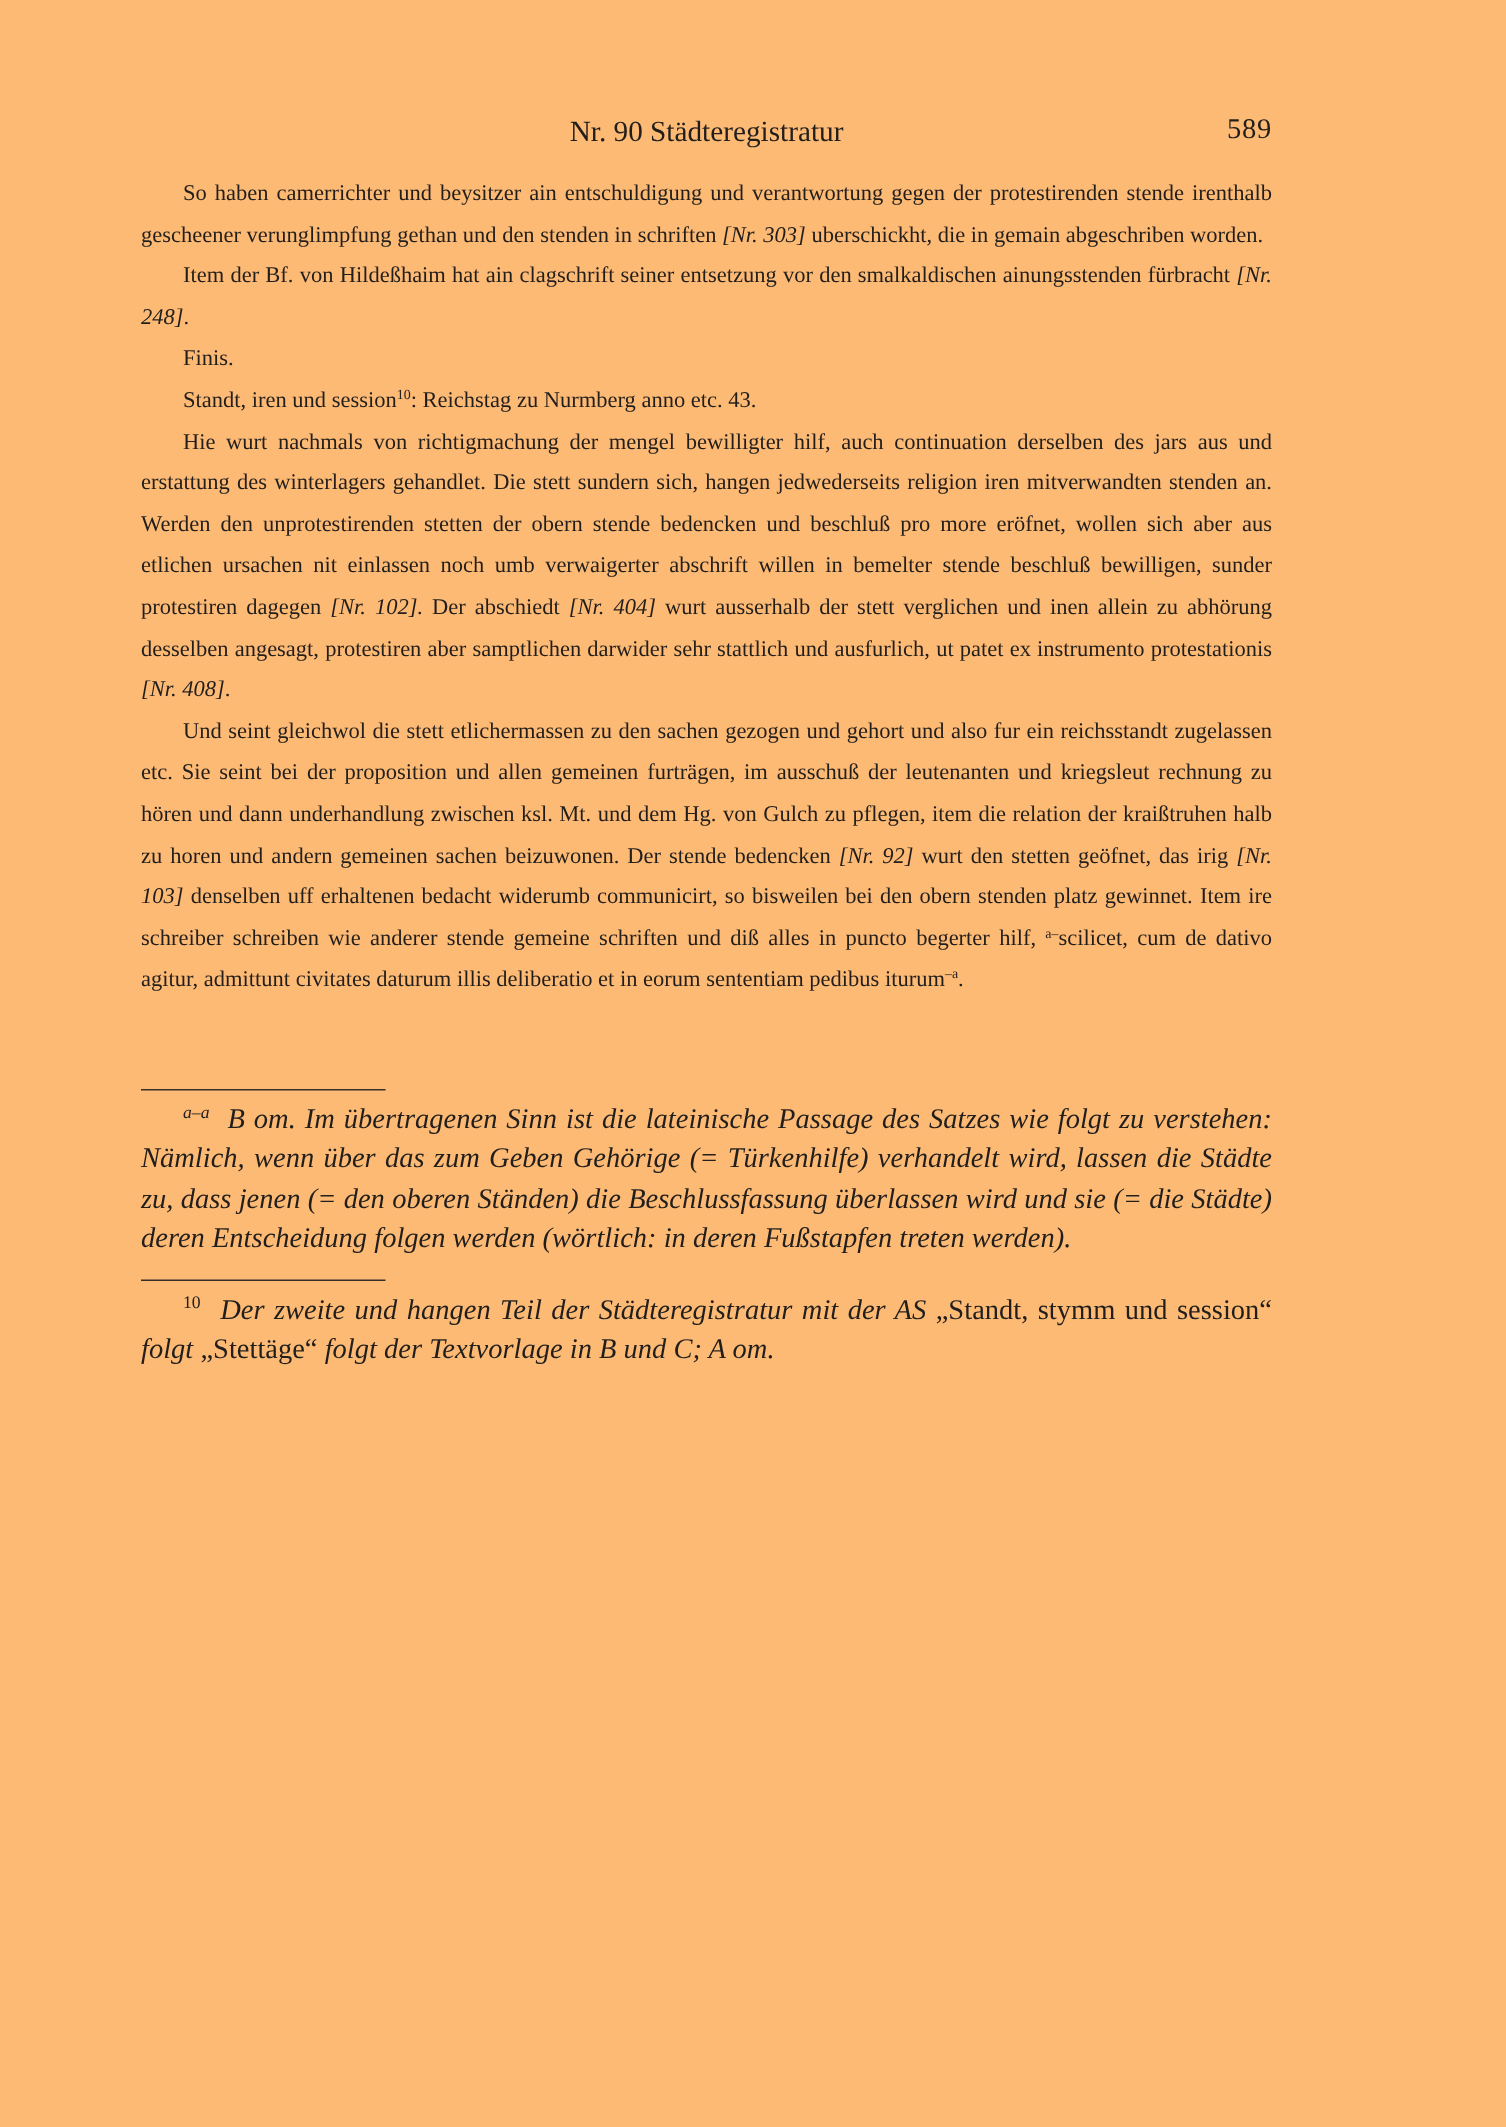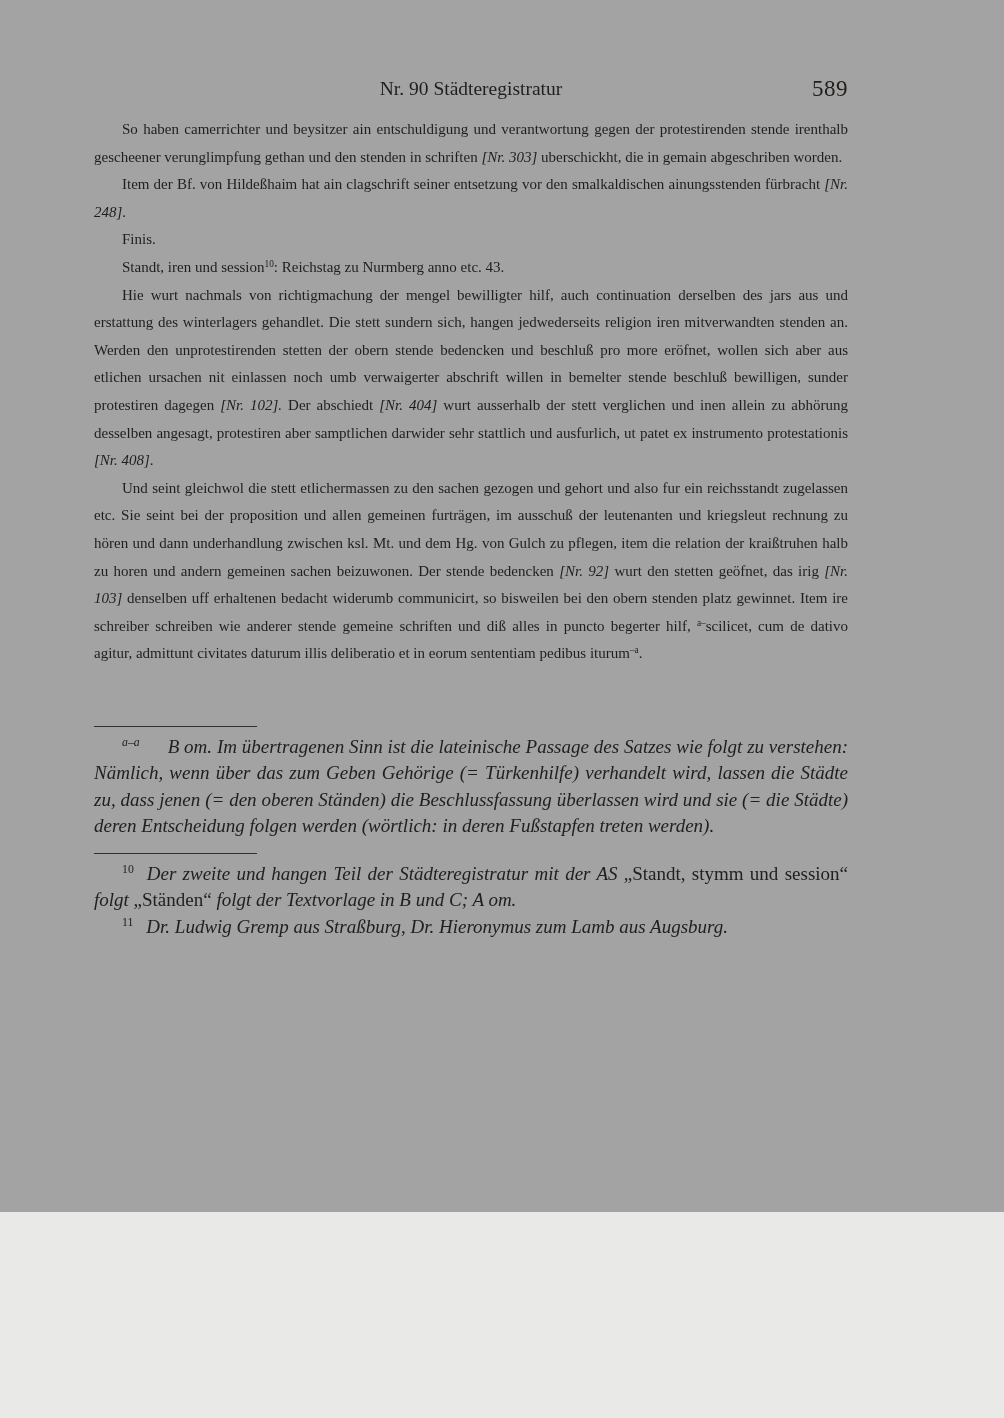--- a/index.html
+++ b/index.html
@@ -5,43 +5,43 @@
   * { box-sizing: border-box; }
   html, body { margin: 0; padding: 0; }
   body {
     width: 1004px; height: 1418px;
     background: #e9e9e7;
     font-family: "Liberation Serif", "DejaVu Serif", serif;
     color: #211e1c;
   }
   .page {
     position: relative;
-    width: 1004px; height: 1212px;
-    background: #a3a3a3;
+    width: 1004px; height: 1418px;
+    background: #fdba74;
     overflow: hidden;
   }
   .content {
     position: absolute;
     left: 94px; top: 76px;
     width: 754px;
   }
   .running-head {
     position: relative;
     height: 32px;
     margin-bottom: 8px;
     font-size: 19.5px;
   }
   .head-title {
     position: absolute; left: 0; right: 0;
     text-align: center;
     top: 2px;
   }
   .page-number {
     position: absolute; right: 0; top: 0;
-    font-size: 23px;
+    font-size: 19px;
     letter-spacing: 0.5px;
   }
   .body-text {
     font-size: 15px;
     line-height: 27.6px;
     text-align: justify;
   }
   .para { margin: 0; text-indent: 28px; }
   .it { font-style: italic; }
   sup {
@@ -59,21 +59,21 @@
     margin: 0 0 7px 0;
   }
   .rule2 { margin-top: 13px; margin-bottom: 7px; }
   .fn {
     margin: 0;
     text-indent: 28px;
     text-align: justify;
     font-size: 19px;
     line-height: 26.5px;
   }
-  .apparatus-note sup { font-style: italic; margin-right: 28px; }
+  .apparatus-note sup { font-style: italic; margin-right: 12px; }
   .footnote-list .fn sup:first-child { margin-right: 13px; font-style: normal; }
 </style>
 </head>
 <body>
 
 <div class="page">
   <div class="content">
 
     <header class="running-head">
       <span class="head-title">Nr. 90 Städteregistratur</span>
@@ -87,19 +87,18 @@
         <p class="para"><span>Standt, iren und session</span><sup>10</sup><span>: Reichstag zu Nurmberg anno etc. 43.</span></p>
         <p class="para"><span>Hie wurt nachmals von richtigmachung der mengel bewilligter hilf, auch continuation derselben des jars aus und erstattung des winterlagers gehandlet. Die stett sundern sich, hangen jedwederseits religion iren mitverwandten stenden an. Werden den unprotestirenden stetten der obern stende bedencken und beschluß pro more eröfnet, wollen sich aber aus etlichen ursachen nit einlassen noch umb verwaigerter abschrift willen in bemelter stende beschluß bewilligen, sunder protestiren dagegen </span><span class="it">[Nr. 102].</span><span> Der abschiedt </span><span class="it">[Nr. 404]</span><span> wurt ausserhalb der stett verglichen und inen allein zu abhörung desselben angesagt, protestiren aber samptlichen darwider sehr stattlich und ausfurlich, ut patet ex instrumento protestationis </span><span class="it">[Nr. 408]</span><span>.</span></p>
         <p class="para"><span>Und seint gleichwol die stett etlichermassen zu den sachen gezogen und gehort und also fur ein reichsstandt zugelassen etc. Sie seint bei der proposition und allen gemeinen furträgen, im ausschuß der leutenanten und kriegsleut rechnung zu hören und dann underhandlung zwischen ksl. Mt. und dem Hg. von Gulch zu pflegen, item die relation der kraißtruhen halb zu horen und andern gemeinen sachen beizuwonen. Der stende bedencken </span><span class="it">[Nr. 92]</span><span> wurt den stetten geöfnet, das irig </span><span class="it">[Nr. 103]</span><span> denselben uff erhaltenen bedacht widerumb communicirt, so bisweilen bei den obern stenden platz gewinnet. Item ire schreiber schreiben wie anderer stende gemeine schriften und diß alles in puncto begerter hilf, </span><sup>a–</sup><span>scilicet, cum de dativo agitur, admittunt civitates daturum illis deliberatio et in eorum sententiam pedibus iturum</span><sup>–a</sup><span>.</span></p>
       </section>
 
     <section class="apparatus">
       <hr class="fn-rule">
       <p class="fn apparatus-note"><sup class="it">a–a</sup><span class="it">B om. Im übertragenen Sinn ist die lateinische Passage des Satzes wie folgt zu verstehen: Nämlich, wenn über das zum Geben Gehörige (= Türkenhilfe) verhandelt wird, lassen die Städte zu, dass jenen (= den oberen Ständen) die Beschlussfassung überlassen wird und sie (= die Städte) deren Entscheidung folgen werden (wörtlich: in deren Fußstapfen treten werden).</span></p>
       <hr class="fn-rule rule2">
       <div class="footnote-list">
-          <p class="fn"><sup>10</sup><span class="it">Der zweite und hangen Teil der Städteregistratur mit der AS </span><span>„Standt, stymm und session“ </span><span class="it">folgt </span><span>„Ständen“ </span><span class="it">folgt der Textvorlage in B und C; A om.</span></p>
-          <p class="fn"><sup>11</sup><span class="it">Dr. Ludwig Gremp aus Straßburg, Dr. Hieronymus zum Lamb aus Augsburg.</span></p>
+          <p class="fn"><sup>10</sup><span class="it">Der zweite und hangen Teil der Städteregistratur mit der AS </span><span>„Standt, stymm und session“ </span><span class="it">folgt </span><span>„Stettäge“ </span><span class="it">folgt der Textvorlage in B und C; A om.</span></p>
         </div>
     </section>
 
   </div>
 </div>
 
 </body></html>

